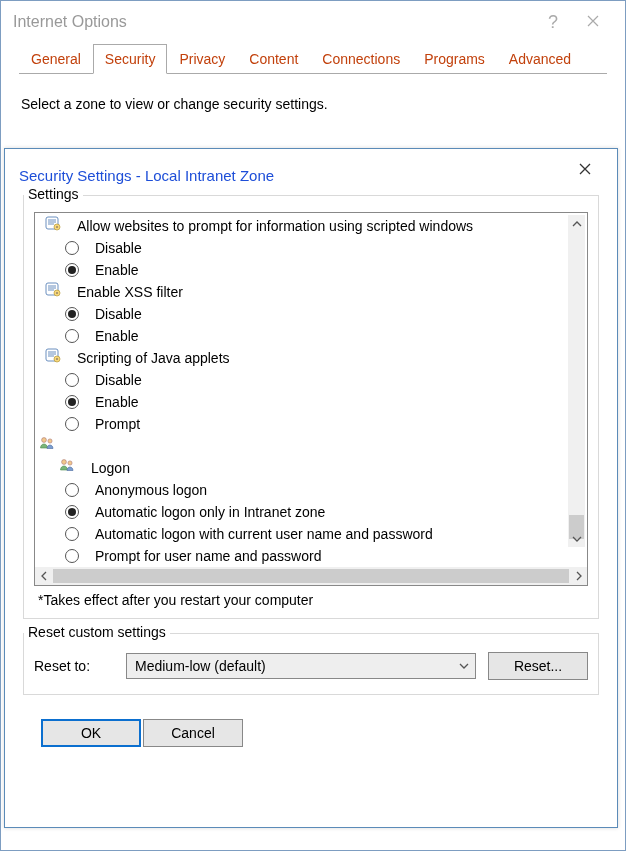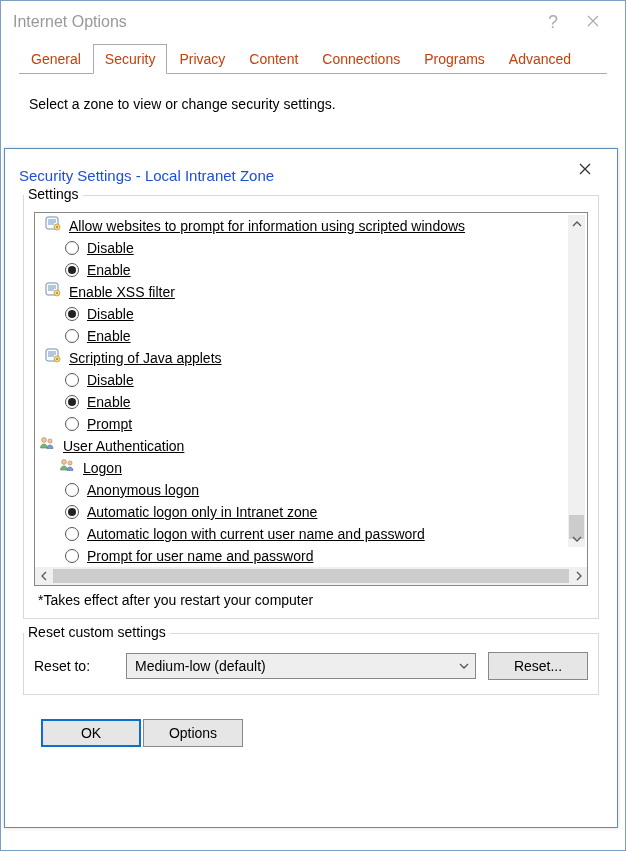--- a/index.html
+++ b/index.html
@@ -10,21 +10,21 @@
   .bg-titlebar { height: 42px; display: flex; align-items: center; padding: 0 12px; color: #999; font-size: 16px; }
   .bg-title { flex: 1; }
   .bg-help { width: 40px; text-align: center; font-size: 18px; color: #aaa; }
   .bg-close { width: 40px; text-align: center; font-size: 16px; color: #aaa; }
   .bg-close svg { width: 12px; height: 12px; }
   
   .tabstrip { display: flex; border-bottom: 1px solid #aaa; margin: 0 18px; }
   .tab { padding: 6px 11px 6px 11px; font-size: 14px; color: #c2410c; border: 1px solid transparent; border-bottom: none; position: relative; top: 1px; cursor: default; }
   .tab.active { background: #fff; border: 1px solid #aaa; border-bottom: 1px solid #fff; }
   
-  .bg-body { padding: 22px 28px; font-size: 14px; }
+  .bg-body { padding: 22px 20px; font-size: 14px; }
   
   
   .dialog { position: absolute; top: 148px; left: 4px; width: 614px; height: 680px; background: #fff; border: 1px solid #5b8bb8; box-shadow: 0 0 4px rgba(0,0,0,0.15); }
   .dlg-titlebar { height: 40px; display: flex; align-items: center; padding: 0 14px; }
   .dlg-title { flex: 1; font-size: 15px; color: #1d4ed8; margin-top: 12px; }
   .dlg-close { width: 36px; height: 30px; display: flex; align-items: center; justify-content: center; cursor: default; }
   .dlg-close svg { width: 12px; height: 12px; }
   
   .dlg-body { padding: 6px 18px 14px 18px; }
   
@@ -38,21 +38,21 @@
   .tree-vscroll { position: absolute; top: 2px; right: 2px; width: 17px; bottom: 20px; background: #f0f0f0; }
   .vscroll-up { position: absolute; top: 0; left: 0; right: 0; height: 17px; display: flex; align-items: center; justify-content: center; }
   .vscroll-down { position: absolute; bottom: 0; left: 0; right: 0; height: 17px; display: flex; align-items: center; justify-content: center; }
   .vscroll-thumb { position: absolute; left: 1px; right: 1px; top: 300px; height: 24px; background: #ccc; }
   
   .tree-hscroll { height: 18px; background: #f0f0f0; display: flex; align-items: center; }
   .hscroll-left { width: 17px; display:flex; align-items:center; justify-content:center;}
   .hscroll-right { width: 17px; display:flex; align-items:center; justify-content:center;}
   .hscroll-track { flex: 1; height: 14px; background: #ccc; margin: 0 1px; }
   
-  .node { display: flex; align-items: center; gap: 8px; padding-left: 6px; white-space: nowrap; text-decoration: underline;}
+  .node { display: flex; align-items: center; gap: 16px; padding-left: 6px; white-space: nowrap;}
   .node.lvl1 { padding-left: 6px; }
   .node.lvl2 { padding-left: 26px; }
   .node.cat  { padding-left: 0px; }
   .node.sub  { padding-left: 20px; }
   
   .script-icon { width: 16px; height: 16px; flex-shrink:0; }
   .users-icon { width: 16px; height: 16px; flex-shrink:0; }
   
   .radio { width: 14px; height: 14px; border-radius: 50%; border: 1px solid #555; flex-shrink: 0; position: relative; background: #fff;}
   .radio.checked::after { content: ''; position: absolute; top: 2px; left: 2px; width: 8px; height: 8px; border-radius: 50%; background: #222; }
@@ -166,21 +166,20 @@
                 <span class="radio"></span>
                 <span>Prompt</span>
               </div>
               <div class="node cat">
                 <span><svg class="users-icon" viewBox="0 0 16 16">
                     <circle cx="5" cy="5" r="2.4" fill="#f2c88a" stroke="#a77" stroke-width="0.6"></circle>
                     <path d="M1.5 13c0-2.5 1.7-4 3.5-4s3.5 1.5 3.5 4z" fill="#7ab57a" stroke="#4a8a4a" stroke-width="0.6"></path>
                     <circle cx="11" cy="6" r="2.1" fill="#f2c88a" stroke="#a77" stroke-width="0.6"></circle>
                     <path d="M8 13.5c0-2.2 1.5-3.5 3-3.5s3 1.3 3 3.5z" fill="#7a9ed0" stroke="#4a6aa0" stroke-width="0.6"></path>
                   </svg></span>
-                <span>User Authentication</span>
               </div>
               <div class="node sub">
                 <span><svg class="users-icon" viewBox="0 0 16 16">
                     <circle cx="5" cy="5" r="2.4" fill="#f2c88a" stroke="#a77" stroke-width="0.6"></circle>
                     <path d="M1.5 13c0-2.5 1.7-4 3.5-4s3.5 1.5 3.5 4z" fill="#7ab57a" stroke="#4a8a4a" stroke-width="0.6"></path>
                     <circle cx="11" cy="6" r="2.1" fill="#f2c88a" stroke="#a77" stroke-width="0.6"></circle>
                     <path d="M8 13.5c0-2.2 1.5-3.5 3-3.5s3 1.3 3 3.5z" fill="#7a9ed0" stroke="#4a6aa0" stroke-width="0.6"></path>
                   </svg></span>
                 <span>Logon</span>
               </div>
@@ -244,16 +243,16 @@
                 <path d="M1 3 L5 7 L9 3" stroke="#555" stroke-width="1.3" fill="none"></path>
               </svg>
           </span>
         </div>
         <button class="btn">Reset...</button>
       </div>
     </div>
 
     <div class="dlg-buttons">
       <button class="btn primary">OK</button>
-      <button class="btn">Options</button>
+      <button class="btn">Cancel</button>
     </div>
   </div>
 </div>
 
 </body></html>

